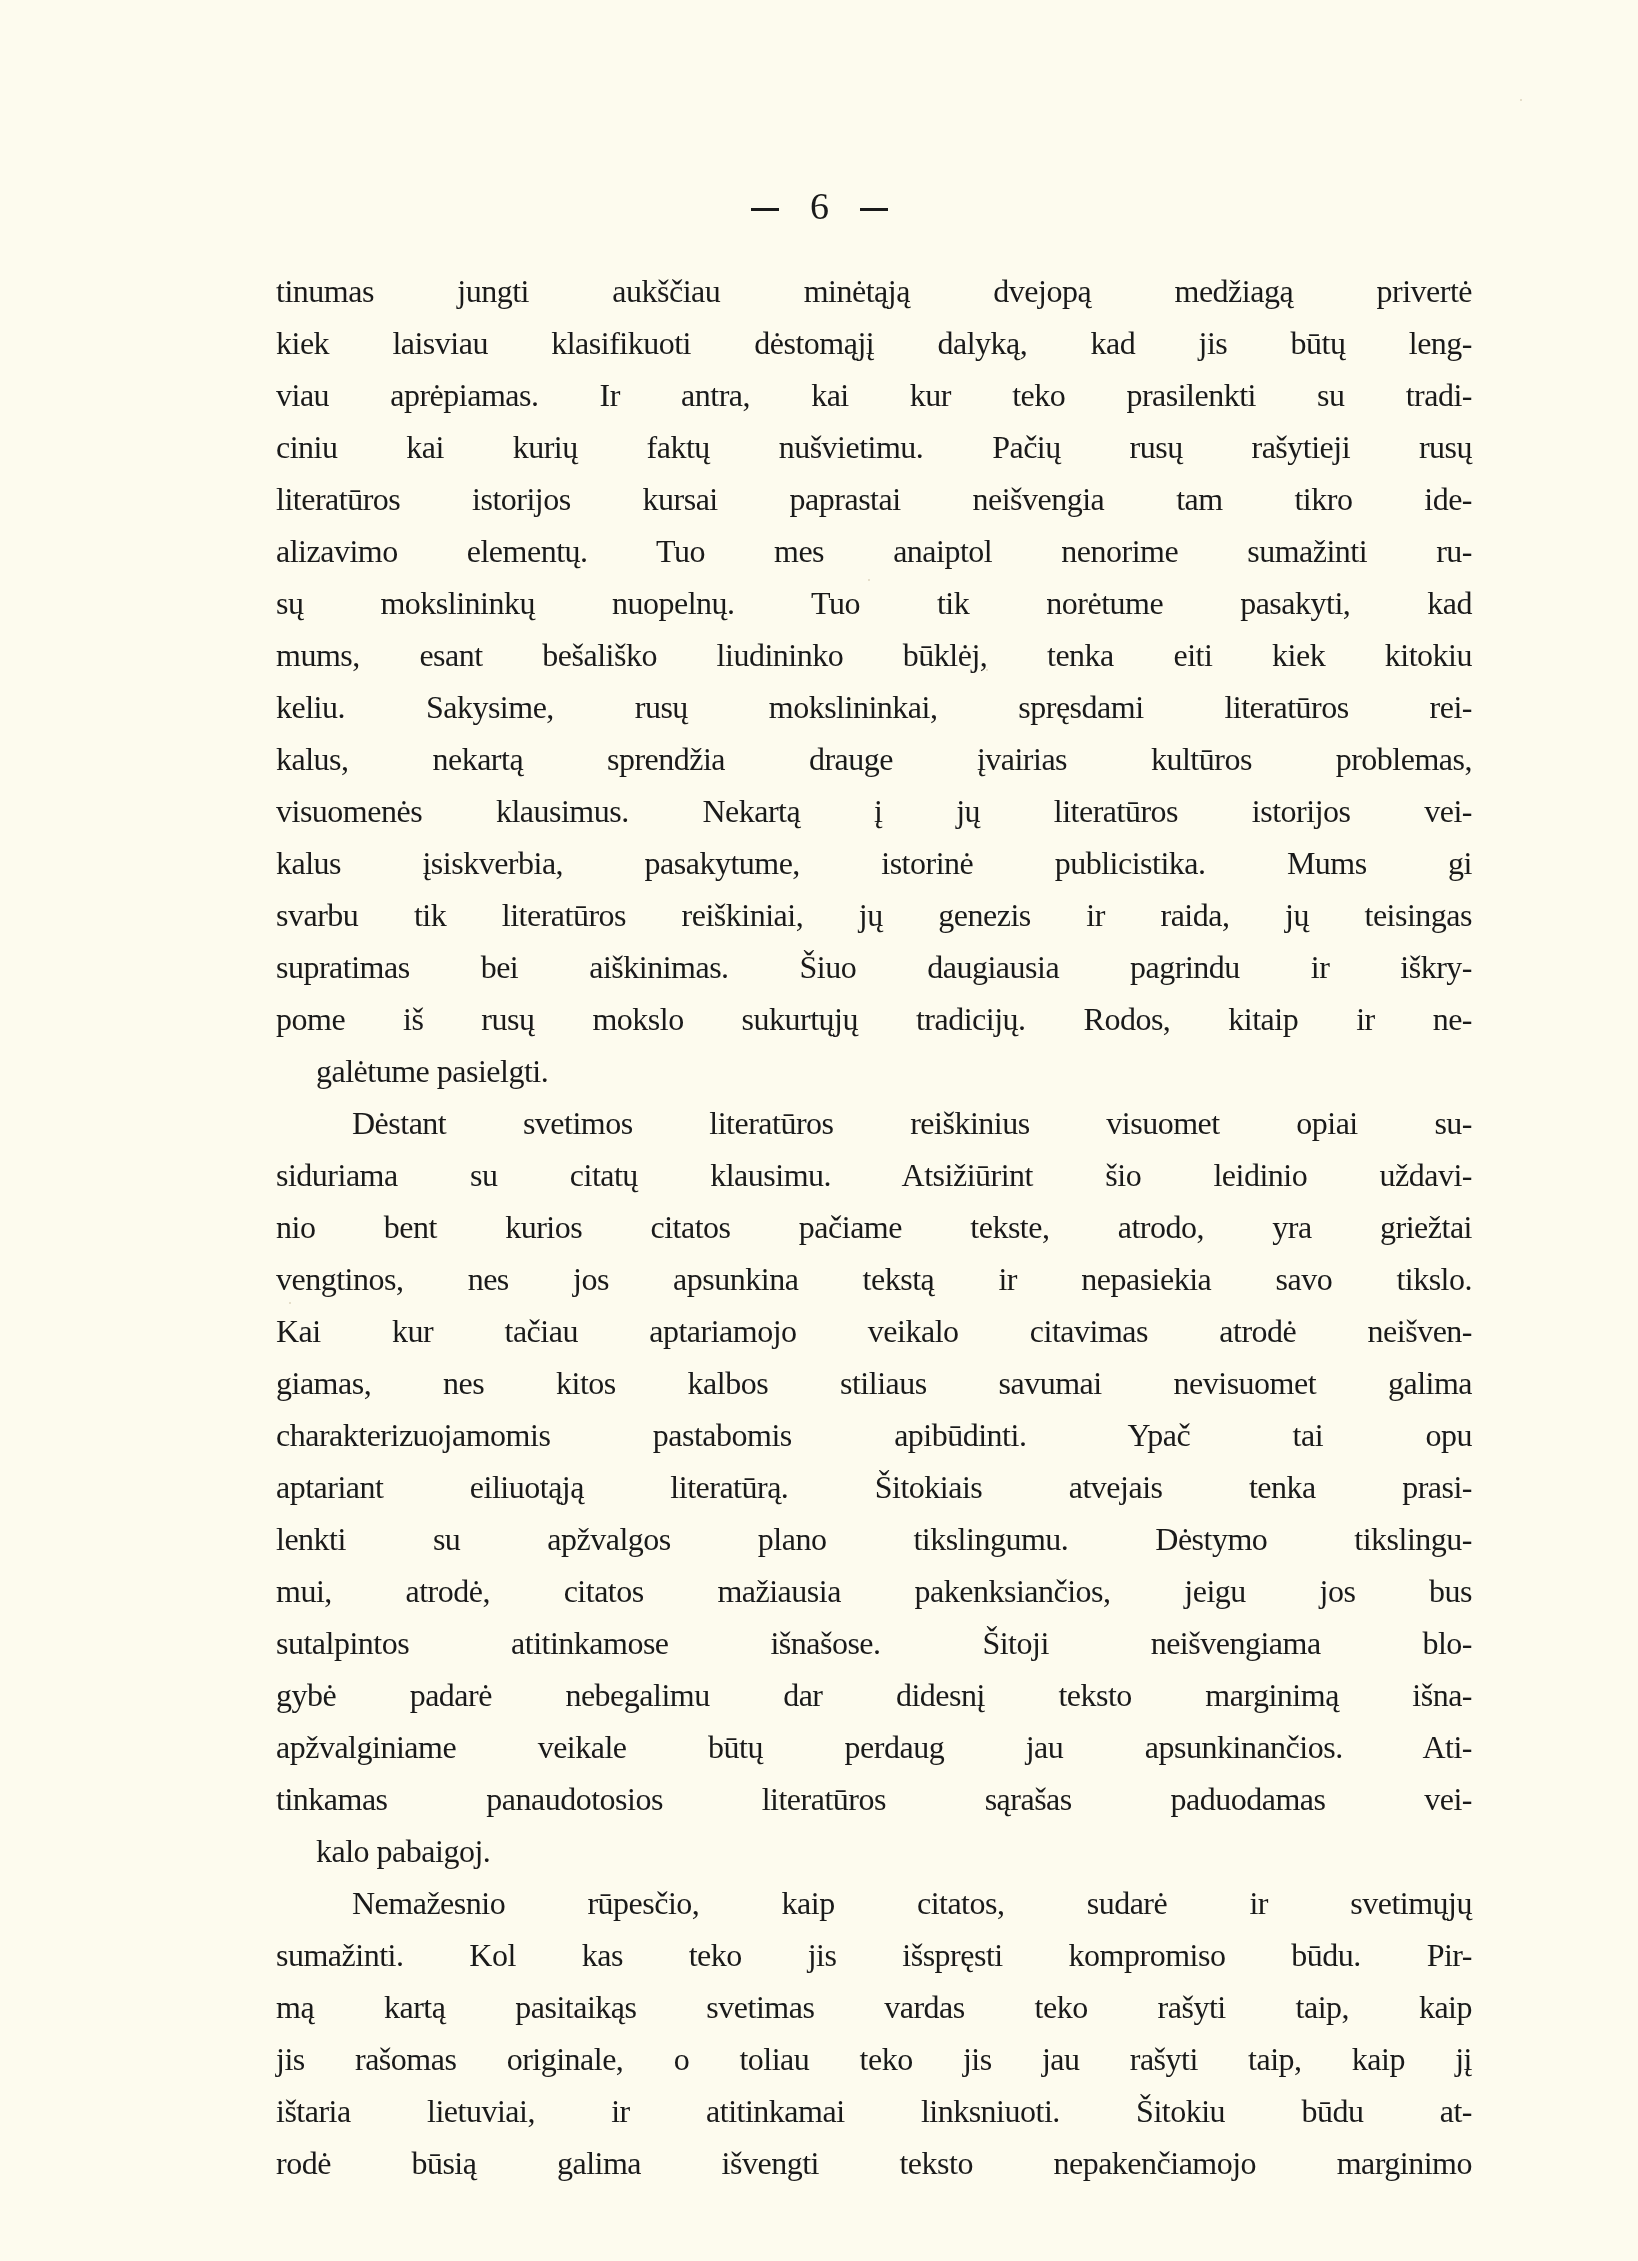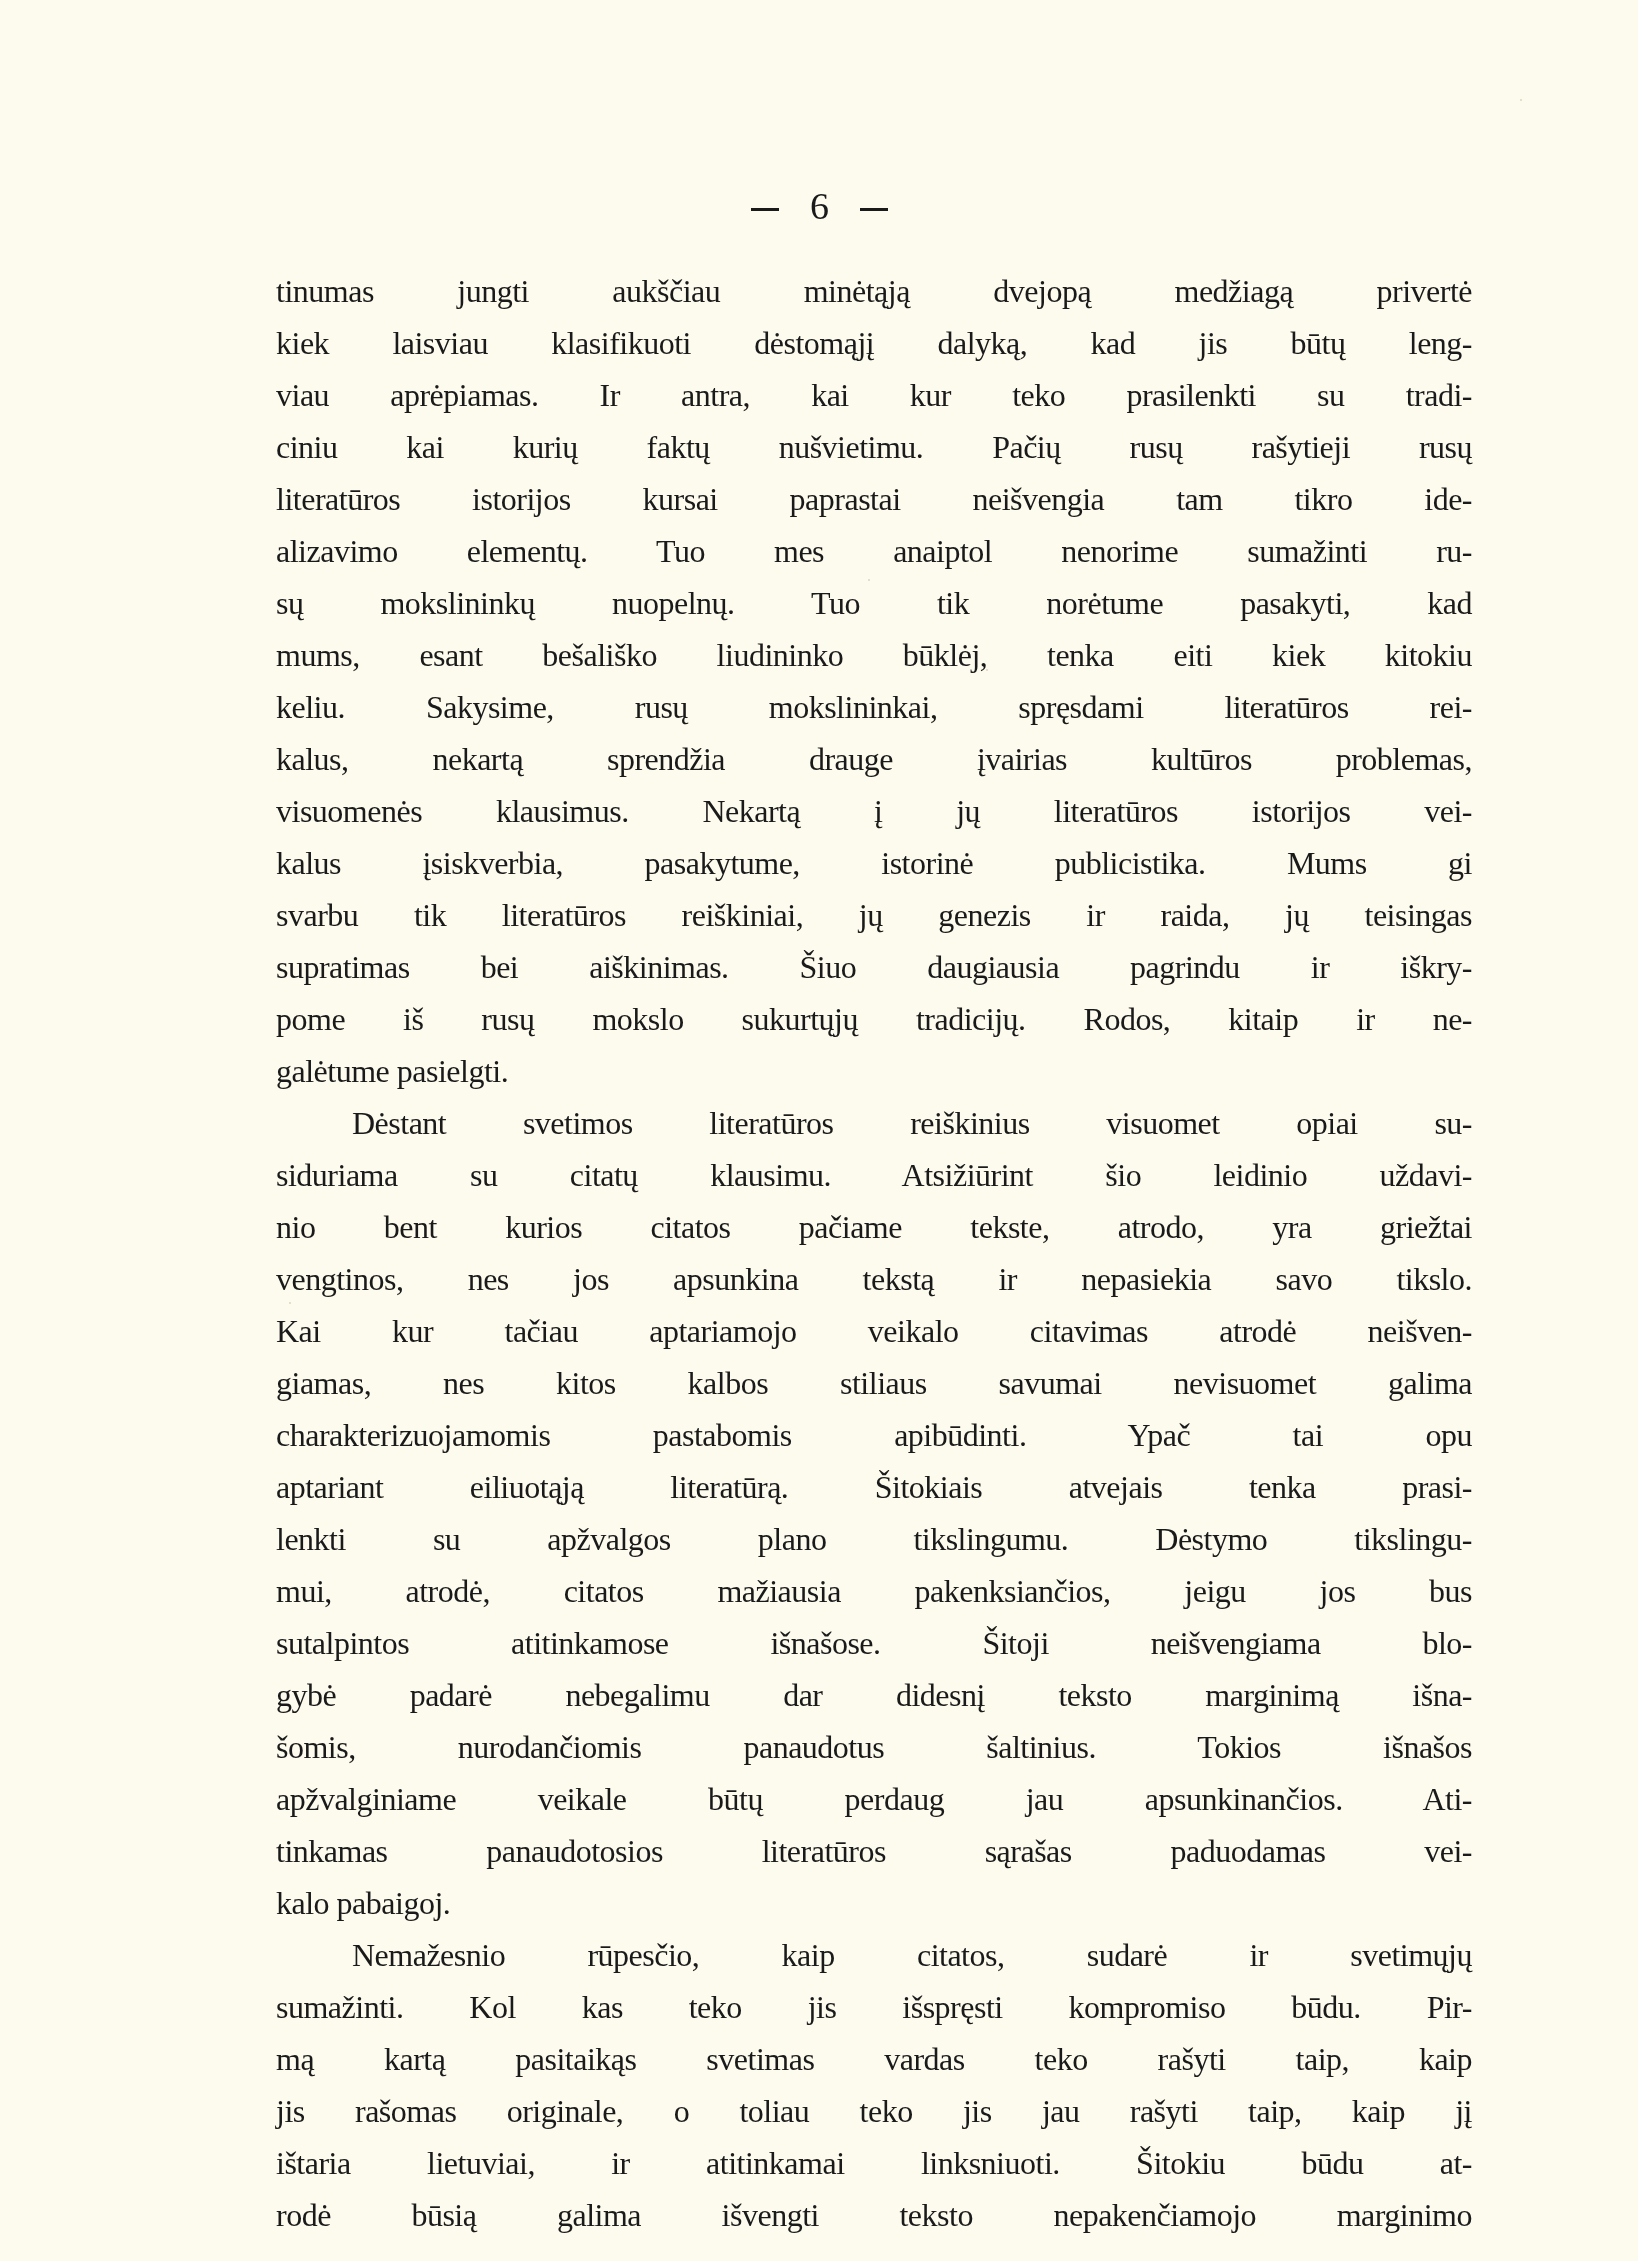--- a/index.html
+++ b/index.html
@@ -50,20 +50,21 @@
       text-align: justify;
       text-align-last: justify;
       white-space: nowrap;
       overflow: visible;
       transform-origin: left center;
       letter-spacing: -0.5px;
       word-spacing: 0px;
     }
     .line.last {
       text-align-last: left;
+      margin-left: 40px;
     }
     .line.indent {
       padding-left: 76px;
       box-sizing: border-box;
     }
     .line > span {
       display: inline-block;
       width: 100%;
       white-space: normal;
       text-align: justify;
@@ -115,21 +116,20 @@
     <div class="line"><span>nio bent kurios citatos pačiame tekste, atrodo, yra griežtai</span></div>
     <div class="line"><span>vengtinos, nes jos apsunkina tekstą ir nepasiekia savo tikslo.</span></div>
     <div class="line"><span>Kai kur tačiau aptariamojo veikalo citavimas atrodė neišven-</span></div>
     <div class="line"><span>giamas, nes kitos kalbos stiliaus savumai nevisuomet galima</span></div>
     <div class="line"><span>charakterizuojamomis pastabomis apibūdinti. Ypač tai opu</span></div>
     <div class="line"><span>aptariant eiliuotąją literatūrą. Šitokiais atvejais tenka prasi-</span></div>
     <div class="line"><span>lenkti su apžvalgos plano tikslingumu. Dėstymo tikslingu-</span></div>
     <div class="line"><span>mui, atrodė, citatos mažiausia pakenksiančios, jeigu jos bus</span></div>
     <div class="line"><span>sutalpintos atitinkamose išnašose. Šitoji neišvengiama blo-</span></div>
     <div class="line"><span>gybė padarė nebegalimu dar didesnį teksto marginimą išna-</span></div>
-    <div class="line"><span>šomis, nurodančiomis panaudotus šaltinius. Tokios išnašos</span></div>
     <div class="line"><span>apžvalginiame veikale būtų perdaug jau apsunkinančios. Ati-</span></div>
     <div class="line"><span>tinkamas panaudotosios literatūros sąrašas paduodamas vei-</span></div>
     <div class="line last"><span>kalo pabaigoj.</span></div>
   </div>
 
   <div>
     <div class="line indent"><span>Nemažesnio rūpesčio, kaip citatos, sudarė ir svetimųjų</span></div>
     <div class="line"><span>sumažinti. Kol kas teko jis išspręsti kompromiso būdu. Pir-</span></div>
     <div class="line"><span>mą kartą pasitaikąs svetimas vardas teko rašyti taip, kaip</span></div>
     <div class="line"><span>jis rašomas originale, o toliau teko jis jau rašyti taip, kaip jį</span></div>

